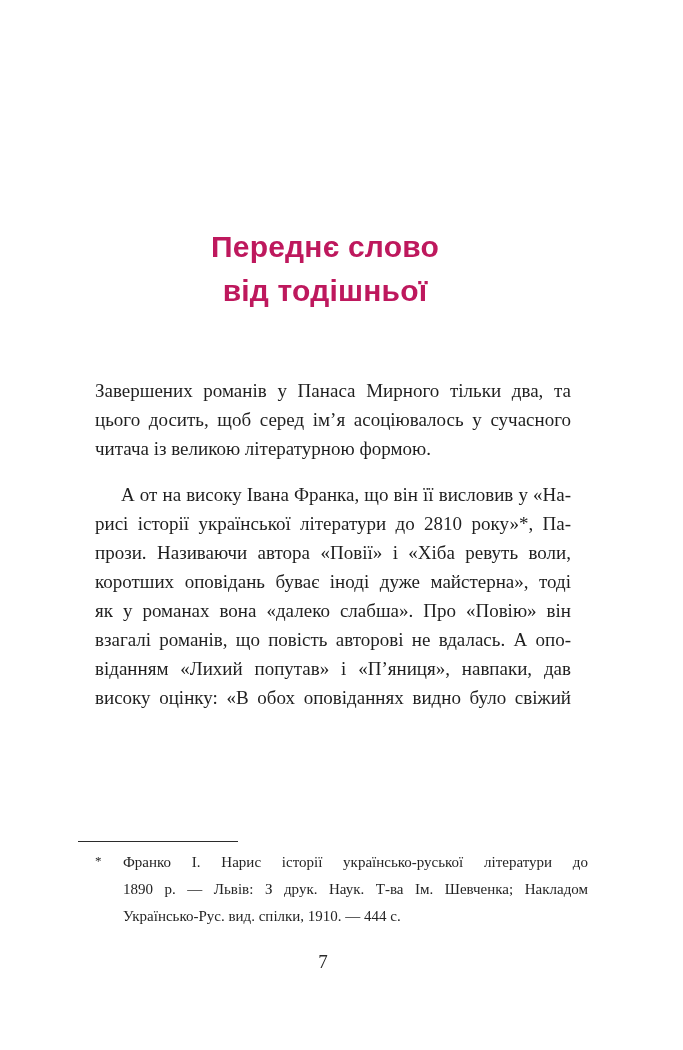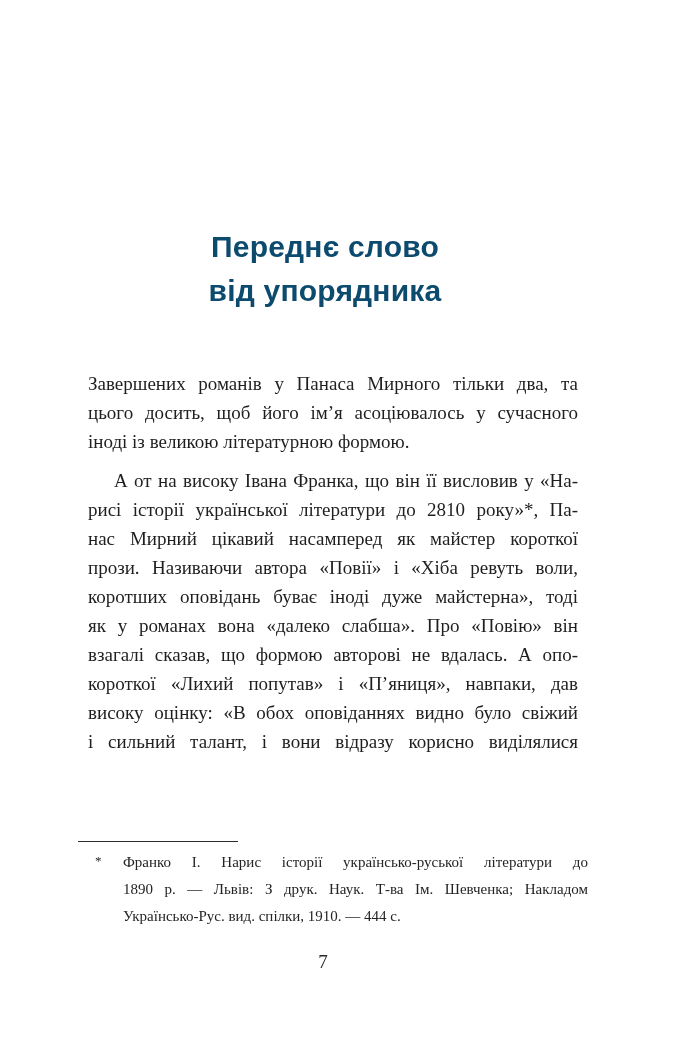--- a/index.html
+++ b/index.html
@@ -17,32 +17,32 @@
     position: absolute;
     top: 225px;
     left: 70px;
     width: 510px;
     text-align: center;
     font-family: "Liberation Sans", sans-serif;
     font-weight: 700;
     font-size: 30px;
     line-height: 44px;
     letter-spacing: 0.2px;
-    color: #0c4a6e;
+    color: #be185d;
   }
   .chapter-title .t-line { display: block; }
   .body-text {
     position: absolute;
     top: 359px;
     left: 78px;
     width: 510px;
     font-size: 19px;
     line-height: 29px;
   }
-  .paragraph { margin: 10px; }
+  .paragraph { margin: 17px; }
   .line {
     text-align: justify;
     text-align-last: justify;
     white-space: pre-wrap;
   }
   .line.last { text-align-last: left; }
   .paragraph + .paragraph .line:first-child { text-indent: 26px; }
   .footnote-rule {
     position: absolute;
     top: 841px;
@@ -84,40 +84,38 @@
     color: #2a2a2a;
   }
 </style>
 </head>
 <body>
 
 <div class="page">
 
   <div class="chapter-title">
     <span class="t-line">Переднє слово</span>
-    <span class="t-line">від упорядника</span>
+    <span class="t-line">від тодішньої</span>
   </div>
 
   <div class="body-text">
       <div class="paragraph">
         <div class="line">Завершених романів у Панаса Мирного тільки два, та</div>
-        <div class="line">цього досить, щоб його ім’я асоціювалось у сучасного</div>
-        <div class="line last">іноді із великою літературною формою.</div>
+        <div class="line">цього досить, щоб серед ім’я асоціювалось у сучасного</div>
+        <div class="line last">читача із великою літературною формою.</div>
       </div>
       <div class="paragraph">
         <div class="line">А от на високу Івана Франка, що він її висловив у «На-</div>
         <div class="line">рисі історії української літератури до 2810 року»*, Па-</div>
-        <div class="line">нас Мирний цікавий насамперед як майстер короткої</div>
         <div class="line">прози. Називаючи автора «Повії» і «Хіба ревуть воли,</div>
         <div class="line">коротших оповідань буває іноді дуже майстерна», тоді</div>
         <div class="line">як у романах вона «далеко слабша». Про «Повію» він</div>
-        <div class="line">взагалі сказав, що формою авторові не вдалась. А опо-</div>
-        <div class="line">короткої «Лихий попутав» і «П’яниця», навпаки, дав</div>
+        <div class="line">взагалі романів, що повість авторові не вдалась. А опо-</div>
+        <div class="line">віданням «Лихий попутав» і «П’яниця», навпаки, дав</div>
         <div class="line">високу оцінку: «В обох оповіданнях видно було свіжий</div>
-        <div class="line">і сильний талант, і вони відразу корисно виділялися</div>
       </div>
     </div>
 
   <div class="footnote-rule"></div>
 
   <div class="footnote">
     <span class="footnote-marker">*</span>
     <div class="footnote-lines">
         <div class="fline">Франко І. Нарис історії українсько-руської літератури до</div>
         <div class="fline">1890 р. — Львів: З друк. Наук. Т-ва Ім. Шевченка; Накладом</div>

